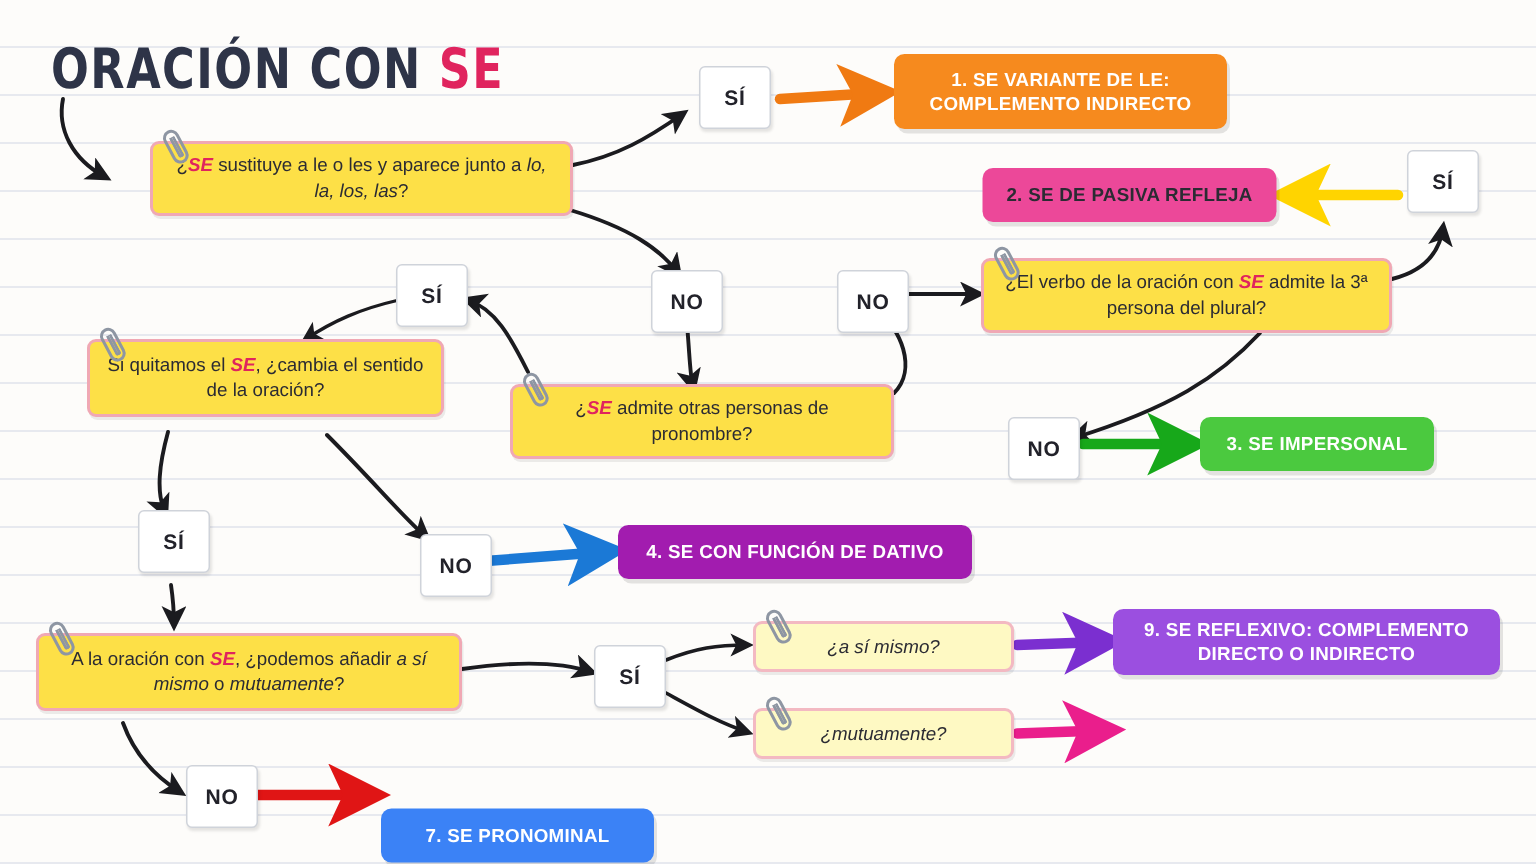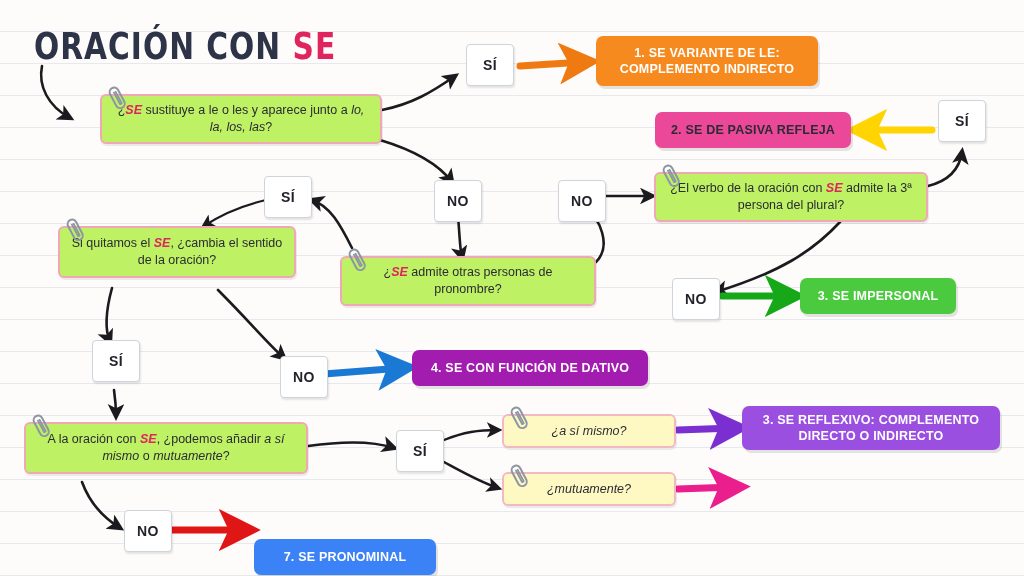--- a/index.html
+++ b/index.html
@@ -16,21 +16,21 @@
     background-image:repeating-linear-gradient(to bottom, transparent 0px, transparent 31px, #e7e9ef 31px, #e7e9ef 32px);
     pointer-events:none;
   }
   #canvas{position:absolute;left:0;top:0;width:1024px;height:576px;}
   svg#arrows{position:absolute;left:0;top:0;width:1024px;height:576px;pointer-events:none;}
 
   .node{position:absolute;box-sizing:border-box;}
 
   
   .qcard{
-    background:#bef264;
+    background:#fde047;
     border:2px solid #f0a8b4;
     border-radius:6px;
     color:#2b2b33;
     font-size:12.5px;
     line-height:1.35;
     text-align:center;
     display:flex;align-items:center;justify-content:center;
     padding:8px 10px;
     box-shadow:1px 2px 0 rgba(0,0,0,0.07);
   }
@@ -267,21 +267,21 @@
     <span class="clip"></span>
     <span>¿<i>a sí mismo</i>?</span>
   </div>
 
   <div class="node qcard light" style="left:502px;top:472px;width:174px;height:34px;">
     <span class="clip"></span>
     <span>¿<i>mutuamente</i>?</span>
   </div>
 
   <div class="node result" style="left:742px;top:406px;width:258px;height:44px;background:#9b4fe0;">
-    <span>3. SE REFLEXIVO: COMPLEMENTO DIRECTO O INDIRECTO</span>
+    <span>9. SE REFLEXIVO: COMPLEMENTO DIRECTO O INDIRECTO</span>
   </div>
 
 
   <div class="node tag" style="left:124px;top:510px;width:48px;height:42px;">
     <span>NO</span>
   </div>
 
   <div class="node result" style="left:254px;top:539px;width:182px;height:36px;background:#3b82f6;">
     <span>7. SE PRONOMINAL</span>
   </div>

